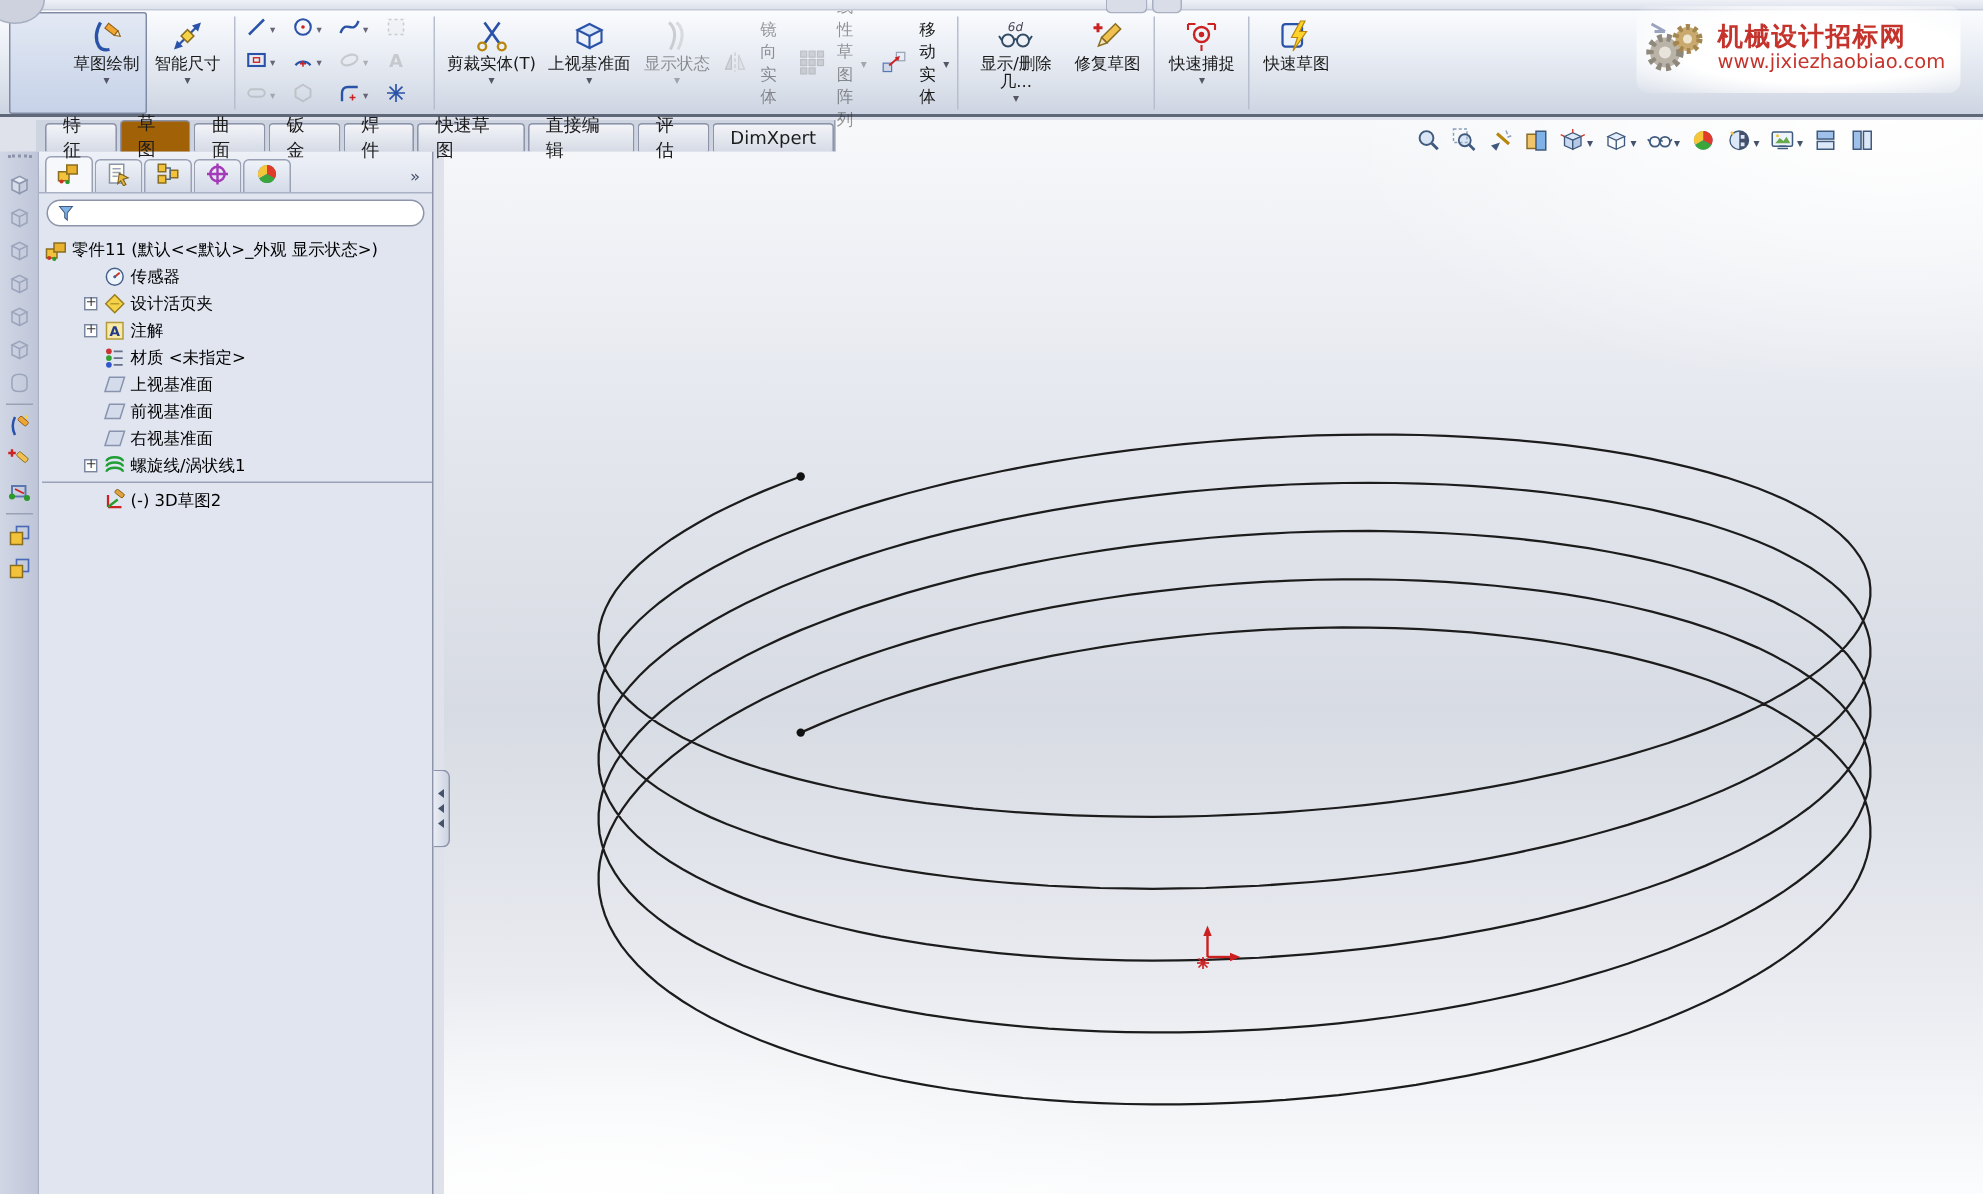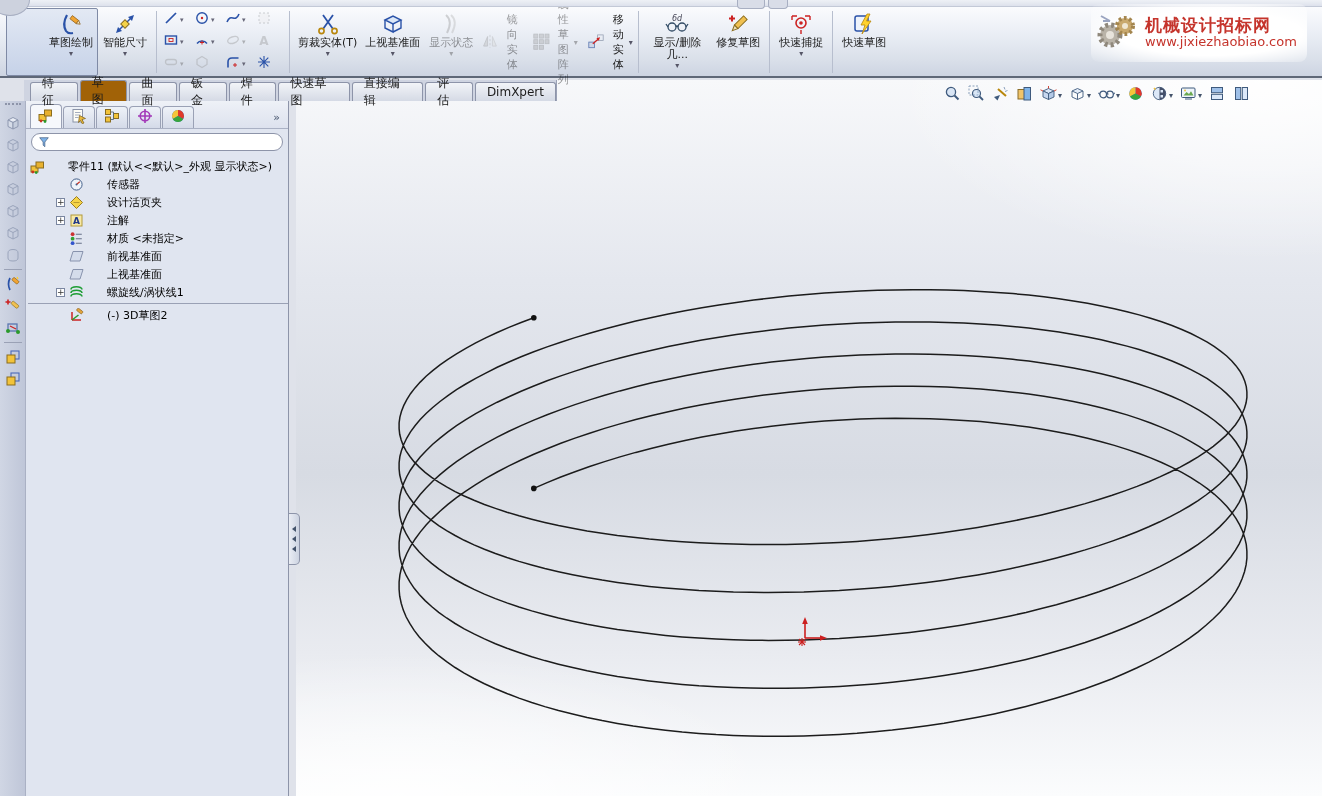--- a/index.html
+++ b/index.html
@@ -66,21 +66,21 @@
   .ptab-overflow{margin-left:auto;font-size:11px;color:#44536b;padding:0 4px 4px 0;}
   .filter-row{display:flex;align-items:center;padding:4px 5px 3px 5px;}
   .filter-pill{flex:1;height:16px;background:#ffffff;border:1px solid #8d94a9;border-radius:9px;display:flex;align-items:center;padding:0 6px;gap:4px;}
   .filter-input{flex:1;border:none;outline:none;font-size:11px;background:transparent;height:12px;padding:0;}
   .tree{position:relative;padding-top:3px;font-size:11px;color:#000;}
   .trow{height:18px;display:flex;align-items:center;gap:3px;padding-left:30px;white-space:nowrap;overflow:hidden;cursor:default;}
   .trow.root{padding-left:3px;}
   .texp{width:9px;height:9px;border:1px solid #7a86a0;background:#ffffff;font-size:9px;line-height:7px;text-align:center;color:#333;box-sizing:border-box;flex:0 0 9px;}
   .texp.hidden{visibility:hidden;}
   .ticon{width:16px;height:15px;display:flex;align-items:center;justify-content:center;flex:0 0 16px;}
-  .tlabel{font-size:11px;margin-left:20px;}
+  .tlabel{font-size:11px;}
   .tdivider{height:1px;background:#9aa1b5;margin:2px 0 2px 2px;}
 
   
   .split-handle{position:absolute;left:289px;top:513px;width:10px;height:50px;background:linear-gradient(90deg,#eaedf4,#ccd3e1);border:1px solid #8d94a9;border-left:none;border-radius:0 5px 5px 0;display:flex;flex-direction:column;align-items:center;justify-content:center;gap:4px;z-index:6;}
   .tri-left{width:0;height:0;border-top:3px solid transparent;border-bottom:3px solid transparent;border-right:4px solid #44536b;}
 </style>
 </head>
 <body>
 
 <div id="app">
@@ -689,30 +689,39 @@
           </span>
           <span class="tlabel">材质 &lt;未指定&gt;</span>
         </div>
         <div class="trow">
           <span class="texp hidden">+</span>
           <span class="ticon">
             <svg xmlns="http://www.w3.org/2000/svg" width="15" height="15" viewBox="0 0 15 15">
               <polygon points="4,2.5 14,2.5 11,12 1,12" fill="rgba(185,200,225,.3)" stroke="#8893ad"></polygon>
             </svg>
           </span>
+          <span class="tlabel">上视基准面</span>
+        </div>
+        <div class="trow">
+          <span class="texp hidden">+</span>
+          <span class="ticon">
+            <svg xmlns="http://www.w3.org/2000/svg" width="15" height="15" viewBox="0 0 15 15">
+              <polygon points="4,2.5 14,2.5 11,12 1,12" fill="rgba(185,200,225,.3)" stroke="#8893ad"></polygon>
+            </svg>
+          </span>
           <span class="tlabel">前视基准面</span>
         </div>
         <div class="trow">
           <span class="texp hidden">+</span>
           <span class="ticon">
             <svg xmlns="http://www.w3.org/2000/svg" width="15" height="15" viewBox="0 0 15 15">
               <polygon points="4,2.5 14,2.5 11,12 1,12" fill="rgba(185,200,225,.3)" stroke="#8893ad"></polygon>
             </svg>
           </span>
-          <span class="tlabel">上视基准面</span>
+          <span class="tlabel">右视基准面</span>
         </div>
         <div class="trow">
           <span class="texp">+</span>
           <span class="ticon">
             <svg xmlns="http://www.w3.org/2000/svg" width="15" height="15" viewBox="0 0 15 15">
               <path d="M2 4.5 a5.5 2.7 0 1 1 11 0 M2 8 a5.5 2.7 0 1 1 11 0 M2 11.5 a5.5 2.7 0 1 1 11 0" fill="none" stroke="#1f9e36" stroke-width="1.6"></path>
             </svg>
           </span>
           <span class="tlabel">螺旋线/涡状线1</span>
         </div>

